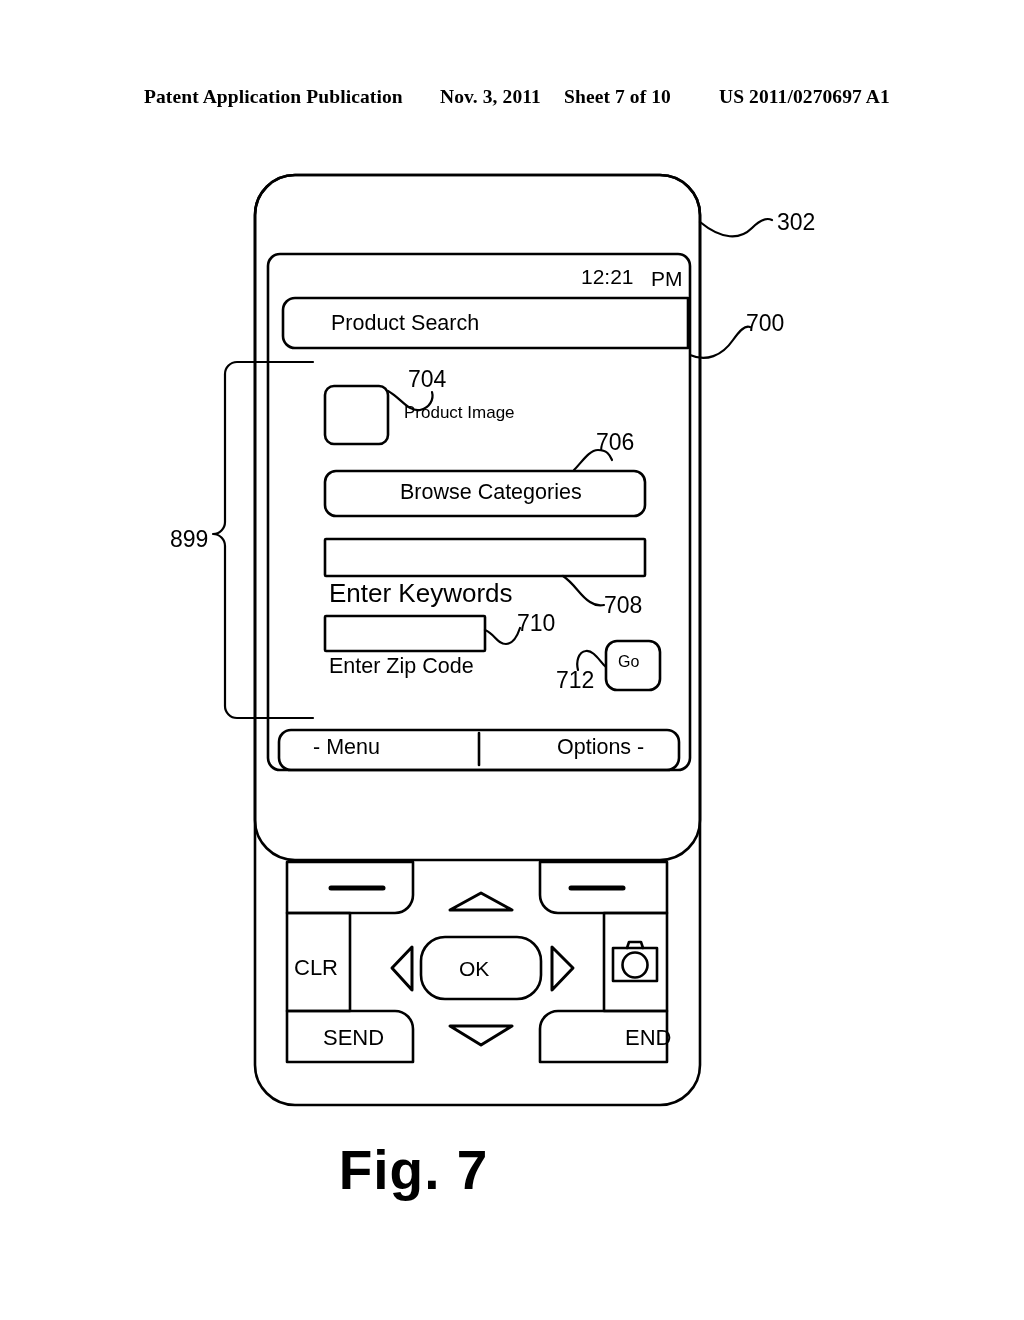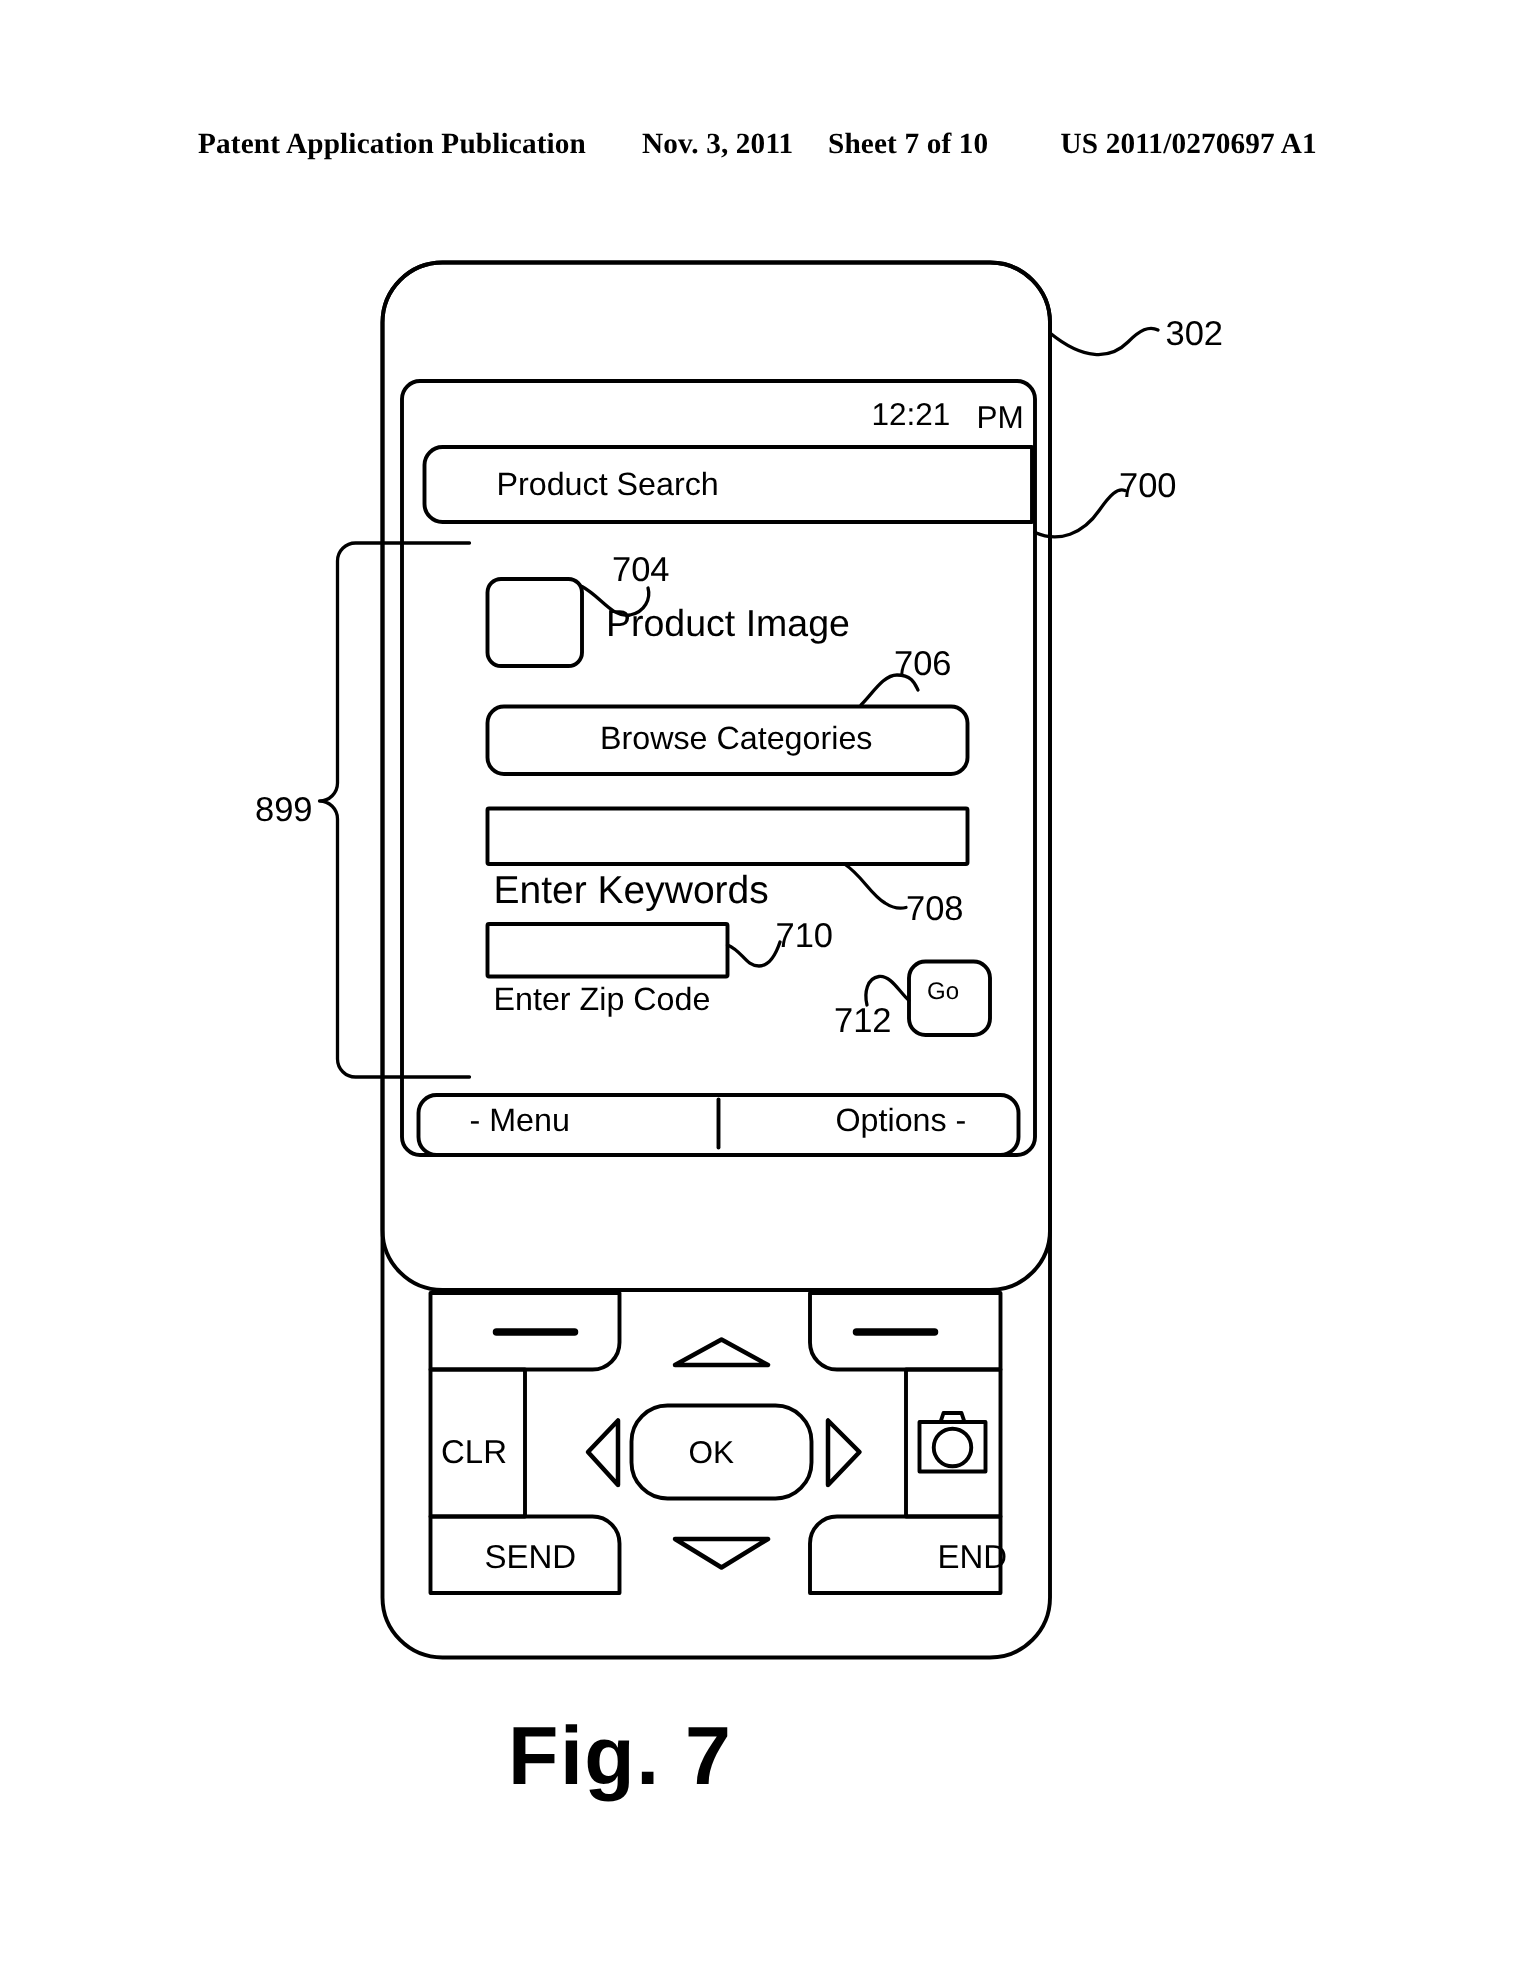--- a/index.html
+++ b/index.html
@@ -13,21 +13,21 @@
     position: relative;
     font-family: "Liberation Sans", sans-serif;
     color: #000000;
     overflow: hidden;
   }
 
   
   .page-header {
     position: absolute;
     top: 86px;
-    left: 4px;
+    left: 16px;
     width: 876px;
     height: 30px;
     font-family: "Liberation Serif", serif;
     font-weight: bold;
     font-size: 19.5px;
     letter-spacing: 0.1px;
     white-space: nowrap;
   }
   .hdr-pub   { position: absolute; left: 128px; top: 0; }
   .hdr-date  { position: absolute; left: 424px; top: 0; }
@@ -52,21 +52,21 @@
     line-height: 1;
   }
 
   
   .refnum { font-size: 23px; }
 
   
   .t-time     { font-size: 21px; left: 581px; top: 266px; }
   .t-ampm     { font-size: 21px; left: 651px; top: 268px; }
   .t-title    { font-size: 21.5px; left: 331px; top: 313px; }
-  .t-prodimg  { font-size: 25px; left: 404px; top: 404px; }
+  .t-prodimg  { font-size: 17px; left: 404px; top: 404px; }
   .t-browse   { font-size: 21.5px; left: 400px; top: 482px; }
   .t-keywords { font-size: 26px; left: 329px; top: 580px; }
   .t-zip      { font-size: 21.5px; left: 329px; top: 656px; }
   .t-go       { font-size: 16px;  left: 618px; top: 654px; }
   .t-menu     { font-size: 21.5px; left: 313px; top: 737px; }
   .t-options  { font-size: 21.5px; left: 557px; top: 737px; }
 
   
   .t-clr  { font-size: 22px; left: 294px; top: 957px; }
   .t-ok   { font-size: 21px; left: 459px; top: 958px; }

